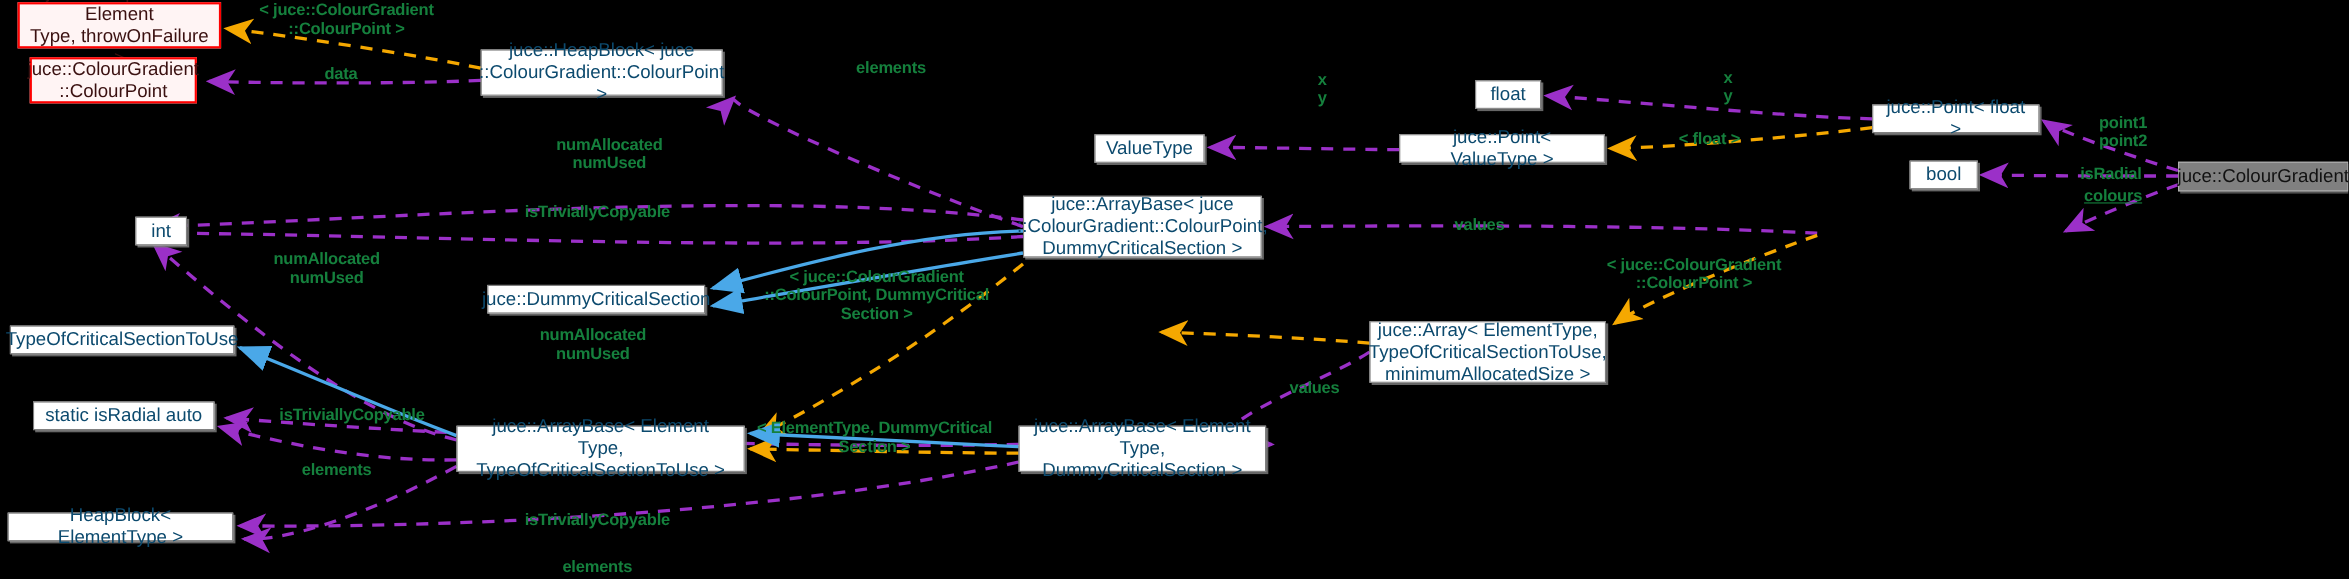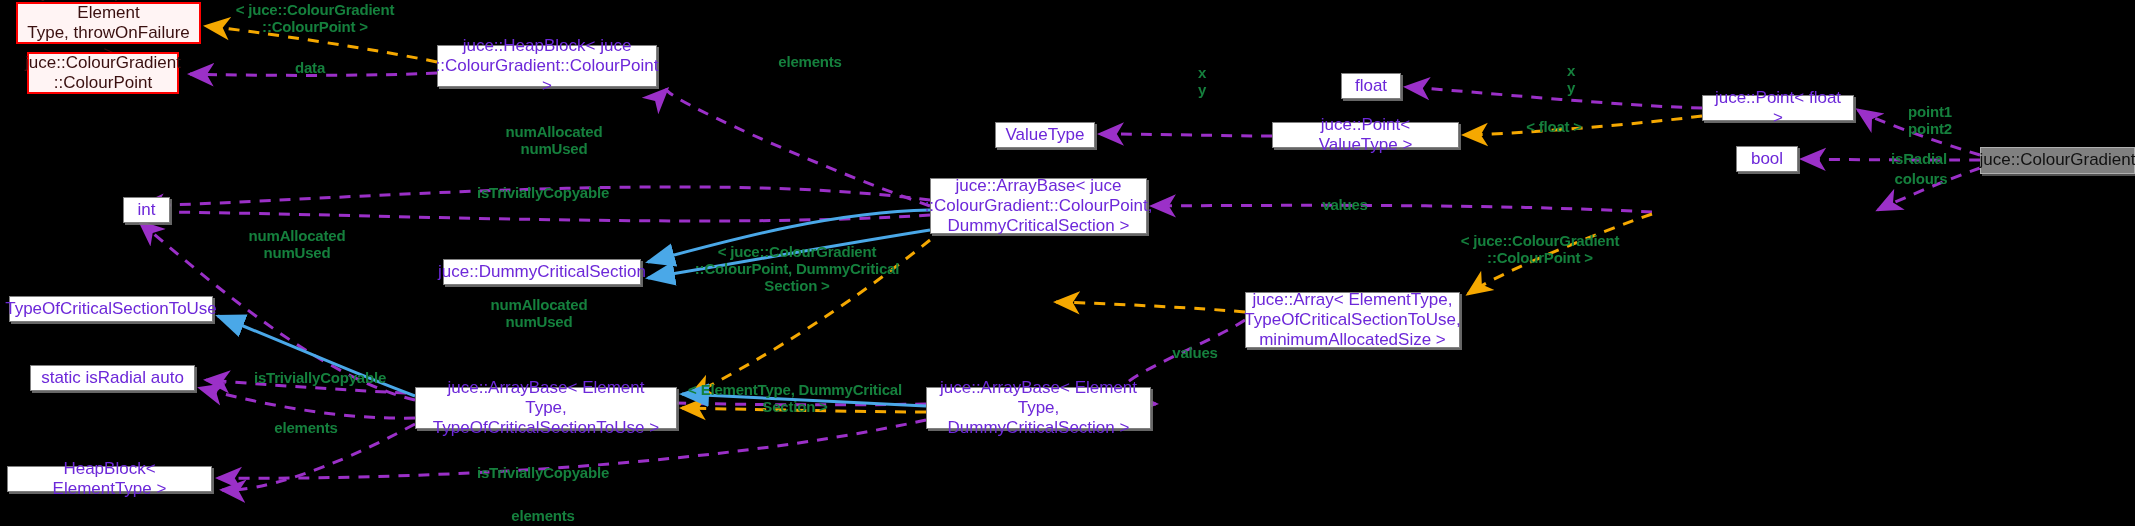--- a/index.html
+++ b/index.html
@@ -24,21 +24,21 @@
   }
   .node {
     position: absolute;
     box-sizing: border-box;
     display: flex;
     align-items: center;
     justify-content: center;
     text-align: center;
     font-size: 17px;
     line-height: 1.18;
-    color: #6d28d9;
+    color: #0c4a6e;
     background: #ffffff;
     border: 1px solid #808080;
     box-shadow: 2px 2px 0 rgba(120,120,120,0.85);
     padding: 2px 6px;
     white-space: pre-line;
   }
   .node.pink {
     background: #fff4f4;
     border: 2px solid #ff0000;
     color: #3a1010;
@@ -187,15 +187,15 @@
   <div class="edge-label" style="left:1540px;top:233px;">&lt; juce::ColourGradient
 ::ColourPoint &gt;</div>
   <div class="edge-label" style="left:1202px;top:65px;">x
 y</div>
   <div class="edge-label" style="left:1554px;top:119px;">&lt; float &gt;</div>
   <div class="edge-label" style="left:1571px;top:63px;">x
 y</div>
   <div class="edge-label" style="left:1930px;top:104px;">point1
 point2</div>
   <div class="edge-label" style="left:1919px;top:151px;">isRadial</div>
-  <div class="edge-label" style="left:1921px;top:171px;">colours</div>
+  <div class="edge-label" style="left:1921px;top:171px;text-decoration:underline;">colours</div>
 
 </div>
 
 </body></html>

